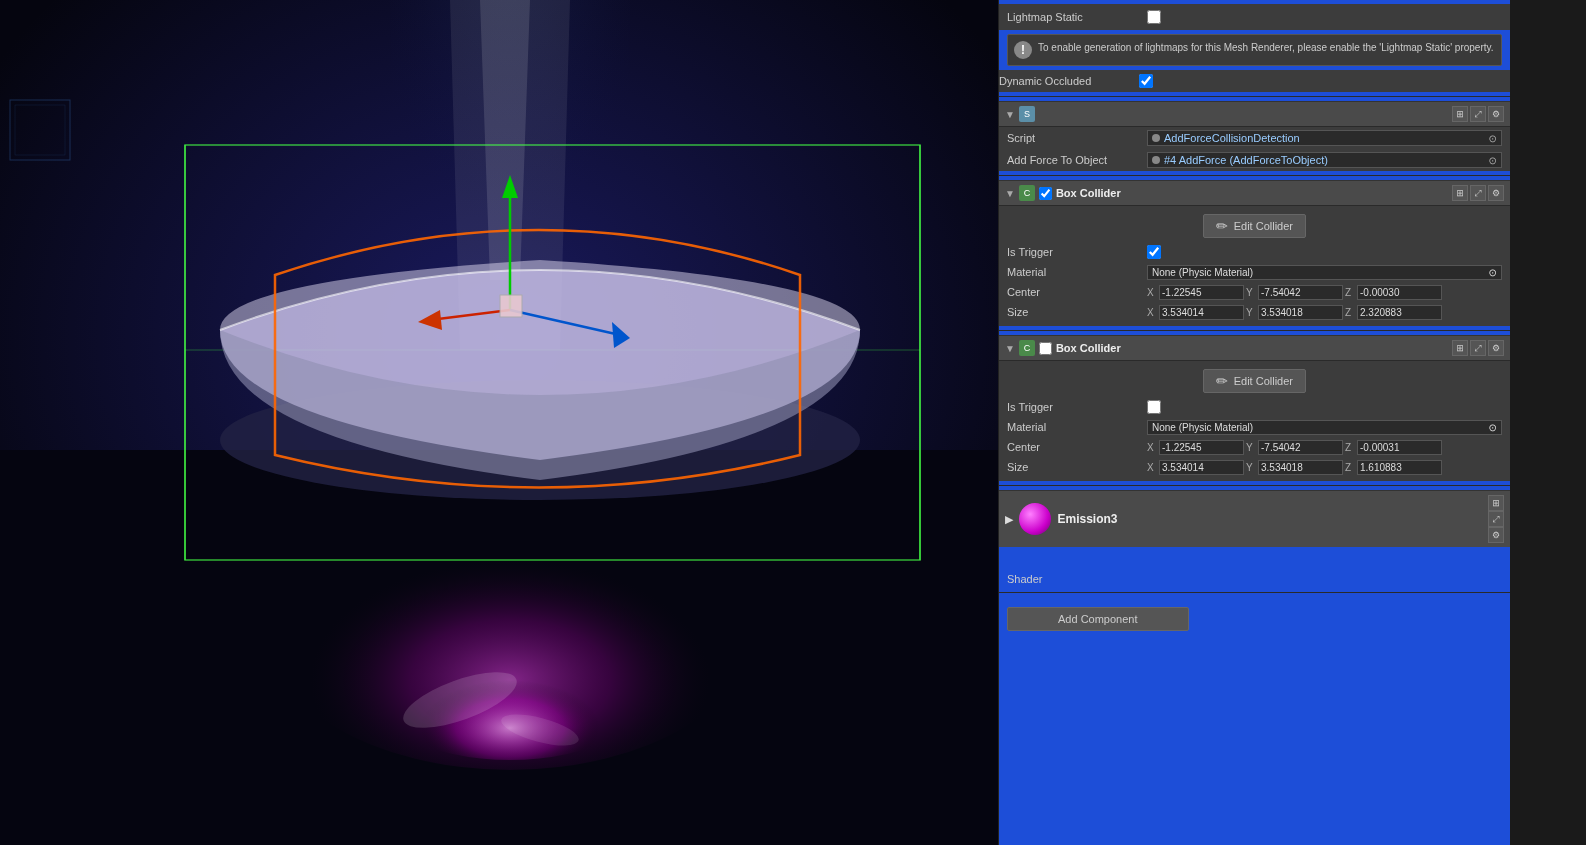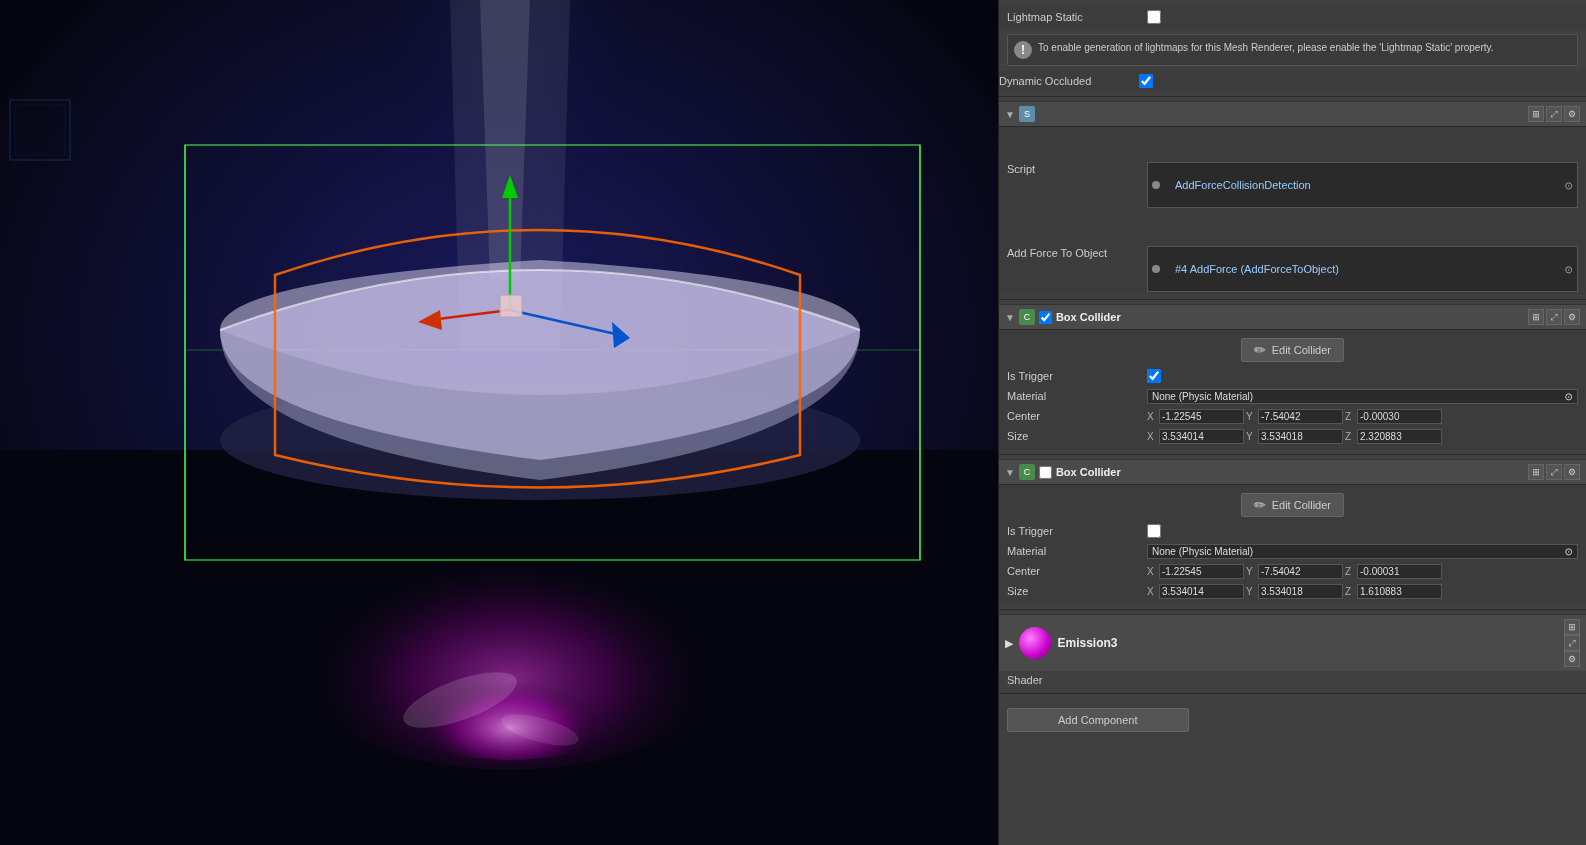--- a/index.html
+++ b/index.html
@@ -18,23 +18,23 @@
     #viewport {
       width: 998px;
       height: 845px;
       position: relative;
       overflow: hidden;
       background: #0d0d2b;
     }
 
     
     #inspector {
-      width: 588px;
+      width: 512px;
       height: 845px;
-      background: #404040;
+      background: #1d4ed8;
       border-left: 1px solid #222;
       overflow-y: auto;
       overflow-x: hidden;
     }
 
     .inspector-section {
       border-bottom: 1px solid #2a2a2a;
       padding: 4px 0;
     }
 
@@ -171,25 +171,24 @@
       min-width: 140px;
       color: #ccc;
       font-size: 11px;
     }
     .script-field-value {
       flex: 1;
       background: #2a2a2a;
       border: 1px solid #555;
       color: #9cf;
       font-size: 11px;
-      padding: 16px 4px;
-      display: flex;
-      align-items: center;
-      gap: 15px;
-      margin-top: 32px;
+      padding: 1px 4px;
+      display: flex;
+      align-items: center;
+      gap: 4px;
     }
     .script-field-value .dot {
       width: 8px;
       height: 8px;
       border-radius: 50%;
       background: #888;
       flex-shrink: 0;
     }
     .script-field-value .cross-btn {
       margin-left: auto;
@@ -293,20 +292,21 @@
       font-size: 12px;
       font-weight: bold;
       color: #eee;
       flex: 1;
     }
 
     .shader-row {
       display: flex;
       align-items: center;
       padding: 3px 8px;
+      margin-top: 23px;
     }
     .shader-row label {
       min-width: 60px;
       color: #ccc;
       font-size: 11px;
     }
     .shader-dropdown {
       background: #2a2a2a;
       border: 1px solid #555;
       color: #ddd;

